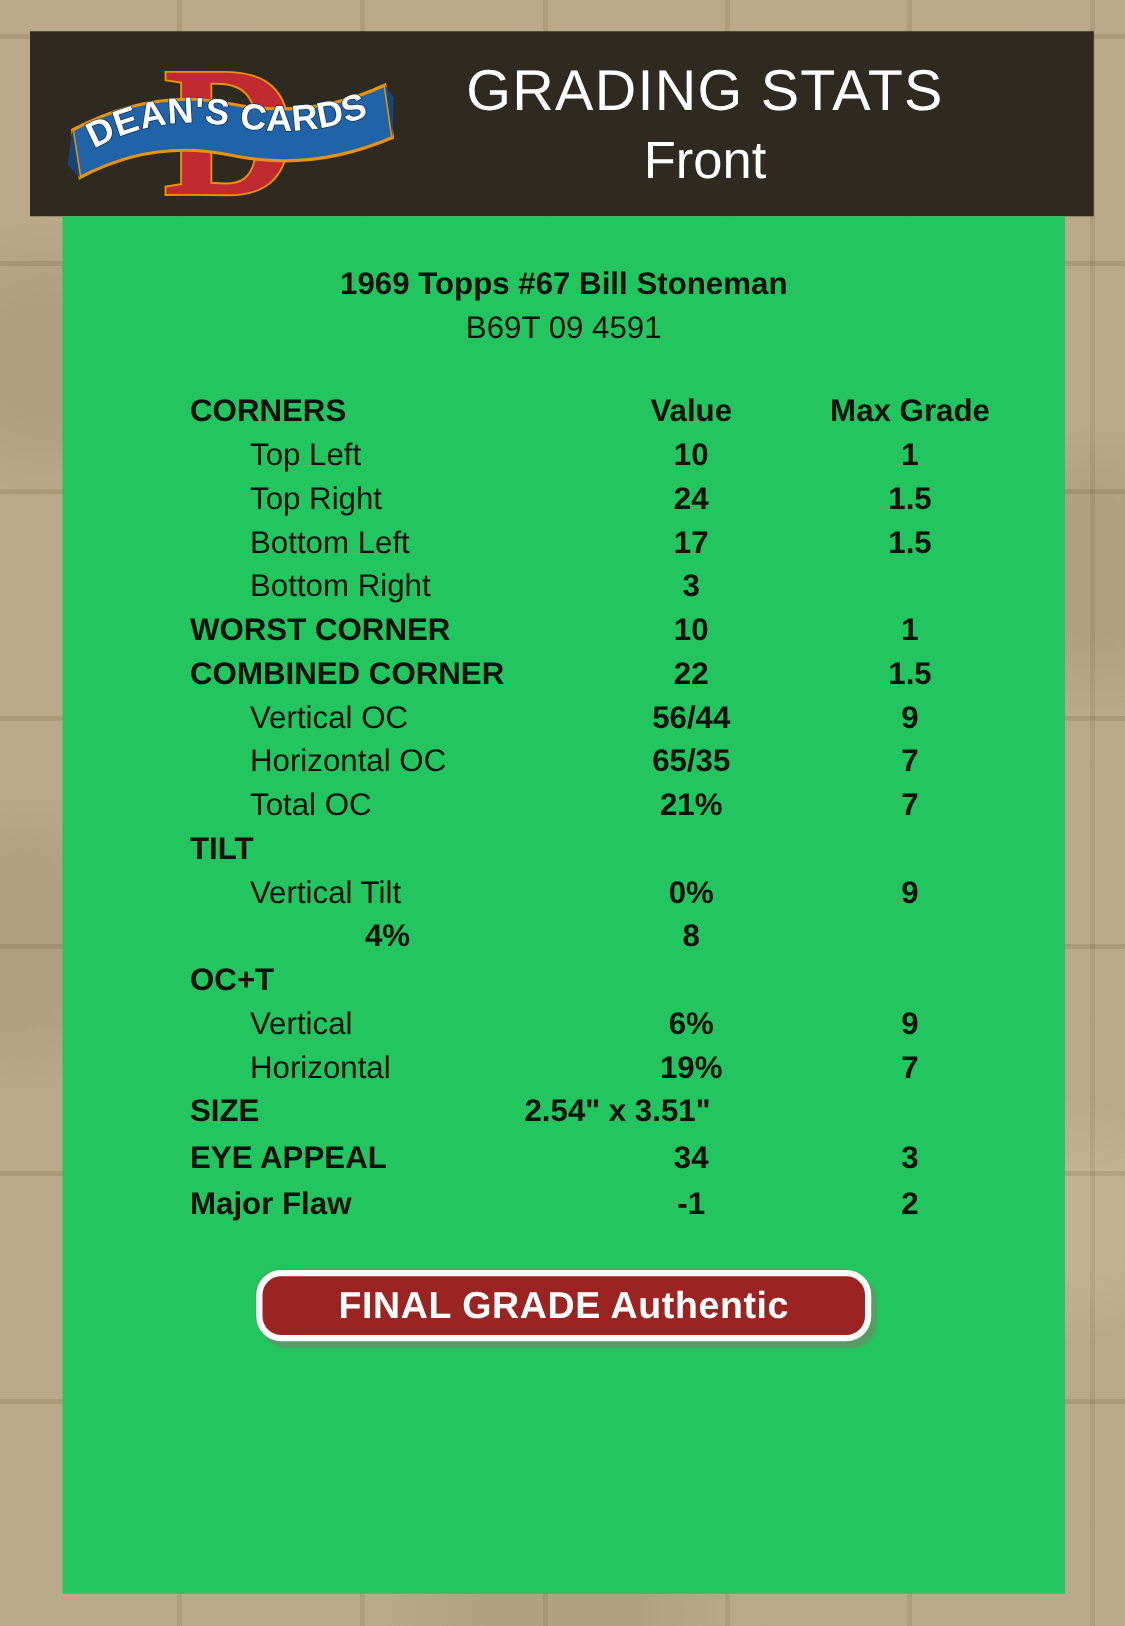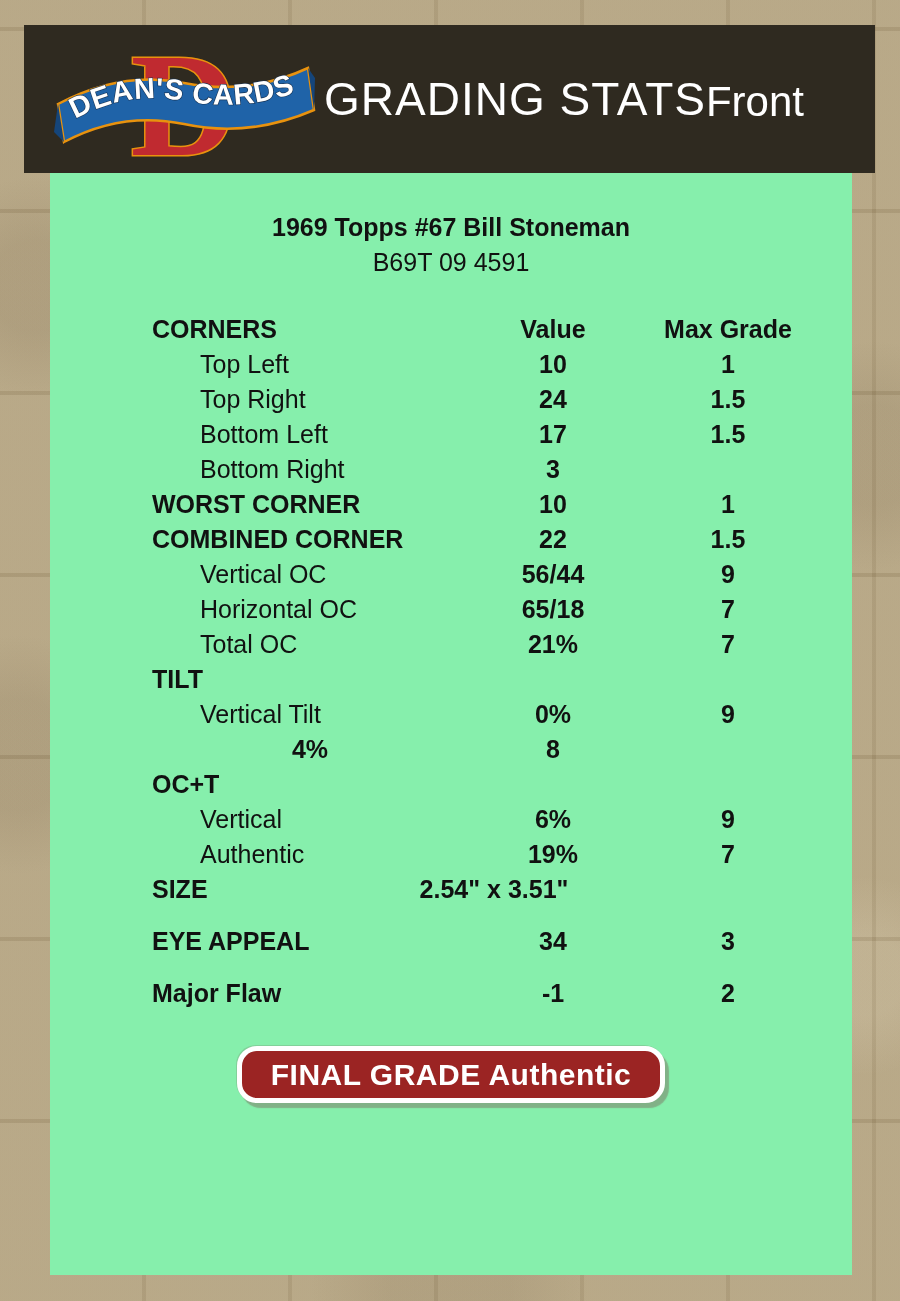--- a/index.html
+++ b/index.html
@@ -29,56 +29,56 @@
       radial-gradient(circle at 50% 99%, rgba(92,72,46,0.10) 0 60px, rgba(92,72,46,0) 140px);
   }
   .header-bar {
     position: absolute; left: 24px; top: 25px;
     width: 851px; height: 148px;
     background: #2f2a20;
   }
   .logo-wrap { position: absolute; left: 28px; top: 3px; width: 264px; height: 142px; }
   .header-text {
     position: absolute; left: 260px; top: 0; width: 560px; height: 148px;
-    display: flex; flex-direction: row; align-items: center; justify-content: center;
+    display: flex; flex-direction: column; align-items: center; justify-content: center;
     color: #ffffff;
   }
   .header-title { font-size: 46px; line-height: 1.1; letter-spacing: 1px; }
   .header-subtitle { font-size: 42px; line-height: 1.1; margin-top: 7px; }
 
   .panel {
     position: absolute; left: 50px; top: 173px;
     width: 802px; height: 1102px;
-    background: #86efac;
+    background: #22c55e;
   }
   .card-title { padding-top: 40px; text-align: center; font-size: 25px; font-weight: bold; }
   .card-code  { margin-top: 6px;  text-align: center; font-size: 25px; }
 
   .stats-table { margin: 35px 34px 0 102px; }
   .row {
     display: grid;
     grid-template-columns: 1fr 170px 180px;
     align-items: center;
     height: 35px;
     font-size: 25px;
   }
   .row .c-label { text-align: left; white-space: nowrap; }
   .row .c-value, .row .c-max { text-align: center; white-space: nowrap; font-weight: bold; }
   .row.head .c-label { font-weight: bold; }
   .row.colhead .c-value, .row.colhead .c-max { font-weight: bold; }
   .row.sub .c-label { padding-left: 48px; }
   .row.gap-sm { margin-top: 16px; }
-  .row.gap-md { margin-top: 17px; }
+  .row.gap-md { margin-top: 2px; }
   .c-value.shift-left { transform: translateX(-59px); }
   .c-max.authentic { color: #8e1f1f; font-weight: bold; }
 
   .final-grade-btn {
     display: flex; align-items: center; justify-content: center;
     margin: 35px auto 0 auto;
-    width: 428px; height: 57px;
+    width: 492px; height: 57px;
     background: #9b2423;
     border: 5px solid #ffffff;
     border-radius: 20px;
     box-shadow: 4px 5px 1px rgba(125,125,105,0.55), -1px -1px 0 rgba(120,120,100,0.25);
     color: #ffffff; font-size: 30px; font-weight: bold;
     cursor: pointer; letter-spacing: 0.5px;
     font-family: "Liberation Sans", sans-serif;
   }
 </style>
 </head>
@@ -151,21 +151,21 @@
       <div class="c-max">1.5</div>
     </div>
 
     <div class="row sub">
       <div class="c-label">Vertical OC</div>
       <div class="c-value">56/44</div>
       <div class="c-max">9</div>
     </div>
     <div class="row sub">
       <div class="c-label">Horizontal OC</div>
-      <div class="c-value">65/18</div>
+      <div class="c-value">65/35</div>
       <div class="c-max">7</div>
     </div>
     <div class="row sub">
       <div class="c-label">Total OC</div>
       <div class="c-value">21%</div>
       <div class="c-max">7</div>
     </div>
     <div class="row head">
       <div class="c-label">TILT</div>
       <div class="c-value"></div>
@@ -184,21 +184,21 @@
       <div class="c-label">OC+T</div>
       <div class="c-value"></div>
       <div class="c-max"></div>
     </div>
     <div class="row sub">
       <div class="c-label">Vertical</div>
       <div class="c-value">6%</div>
       <div class="c-max">9</div>
     </div>
     <div class="row sub">
-      <div class="c-label">Authentic</div>
+      <div class="c-label">Horizontal</div>
       <div class="c-value">19%</div>
       <div class="c-max">7</div>
     </div>
     <div class="row head">
       <div class="c-label">SIZE</div>
       <div class="c-value shift-left">2.54" x 3.51"</div>
       <div class="c-max"></div>
     </div>
 
     <div class="row head gap-md">

